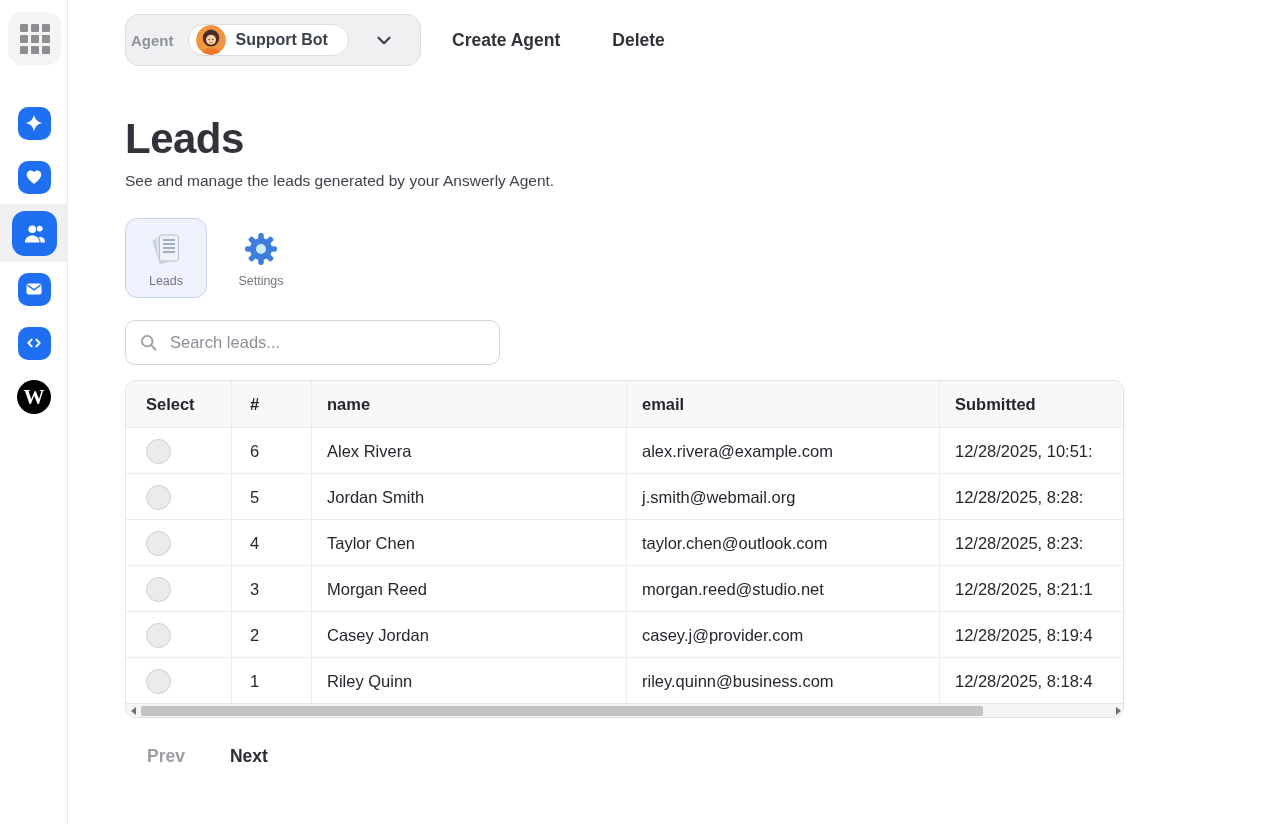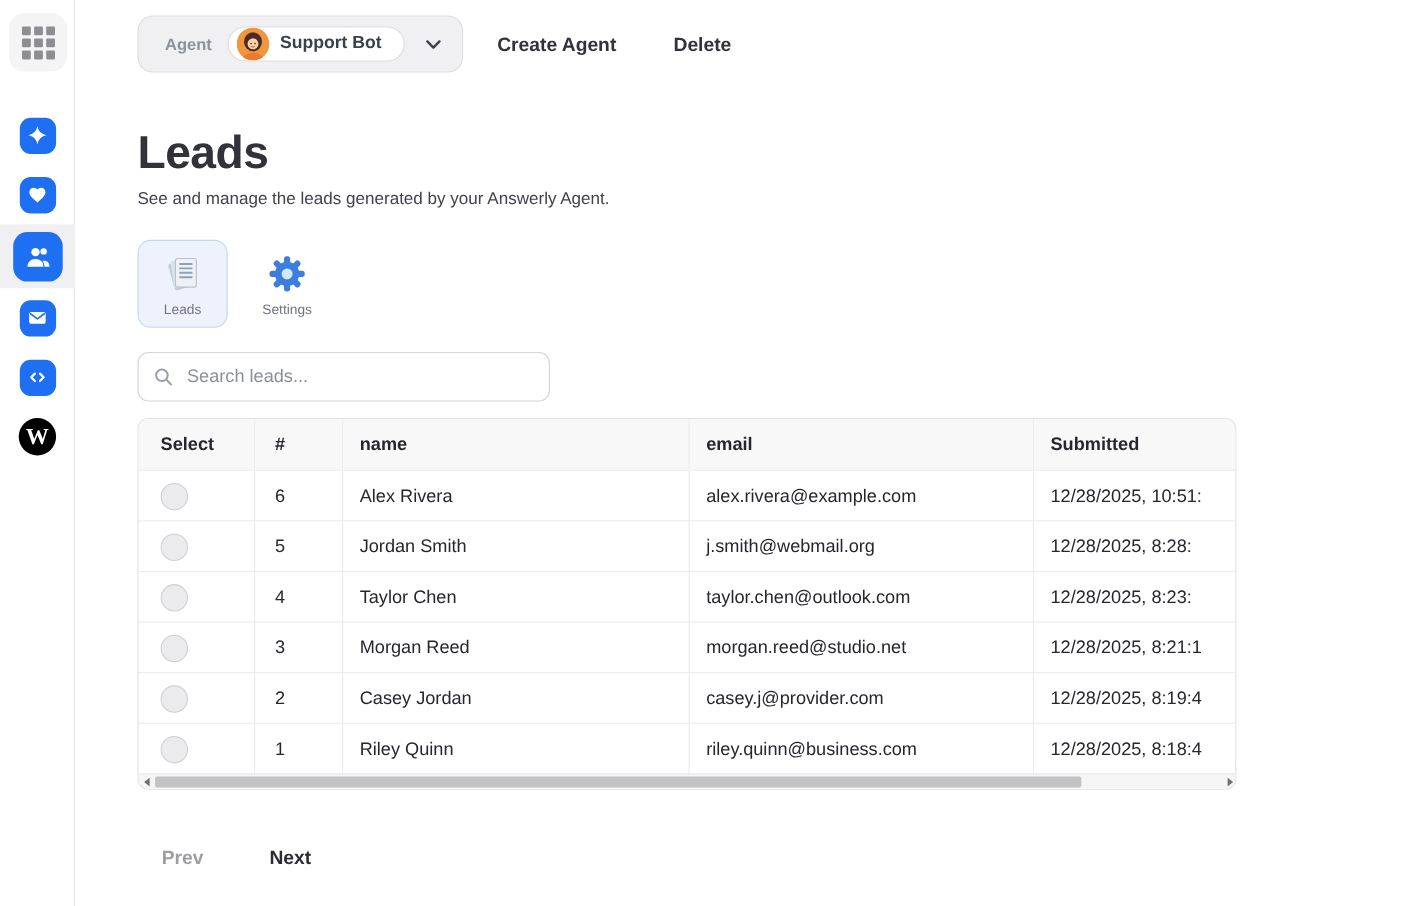--- a/index.html
+++ b/index.html
@@ -27,21 +27,21 @@
     color: #fff; display: flex; align-items: center; justify-content: center;
     font-family: "Liberation Serif", serif; font-weight: 700; font-size: 21px; }
 
   
   .main { margin-left: 68px; padding: 14px 0 0 57px; }
 
   
   .topbar { display: flex; align-items: center; height: 52px; }
   .agent-select { display: flex; align-items: center; height: 52px; width: 296px;
     background: #f0f0f2; border: 1px solid #dcdce0; border-radius: 14px;
-    padding-left: 24px; cursor: pointer; }
+    padding-left: 5px; cursor: pointer; }
   .agent-label { font-size: 15px; font-weight: 700; color: #8c929c; }
   .agent-pill { display: flex; align-items: center; gap: 10px; height: 32px;
     margin-left: 14px; padding: 0 20px 0 7px; background: #ffffff;
     border: 1px solid #dcdce0; border-radius: 22px; }
   .avatar { width: 30px; height: 30px; border-radius: 50%; overflow: hidden; flex: none; }
   .agent-name { font-size: 16px; font-weight: 700; color: #3a4048; white-space: nowrap; }
   .chevron-zone { flex: 1; display: flex; align-items: center; justify-content: center; }
   .chevron-zone svg { width: 22px; height: 22px; }
   .txt-btn { background: none; border: none; cursor: pointer; font-family: inherit;
     font-size: 17.5px; font-weight: 800; color: #32323a; }
@@ -94,21 +94,21 @@
     background: #c3c3c5; border-radius: 2px; cursor: pointer; }
   .hs-arrow { position: absolute; top: 0; width: 14px; height: 14px;
     display: flex; align-items: center; justify-content: center; cursor: pointer; }
   .hs-arrow.left { left: 0; } .hs-arrow.right { right: 0; }
   .tri-l { width: 0; height: 0; border-top: 4px solid transparent; border-bottom: 4px solid transparent;
     border-right: 5px solid #6f6f73; }
   .tri-r { width: 0; height: 0; border-top: 4px solid transparent; border-bottom: 4px solid transparent;
     border-left: 5px solid #6f6f73; }
 
   
-  .pagination { margin-top: 51px; margin-left: 22px; display: flex; gap: 60px; }
+  .pagination { margin-top: 28px; margin-left: 22px; display: flex; gap: 45px; }
   .page-btn { background: none; border: none; cursor: pointer; font-family: inherit;
     font-size: 17.5px; font-weight: 800; color: #2c2c33; }
   .page-btn.disabled { color: #9d9da3; cursor: default; }
 </style>
 </head>
 <body>
 
 <aside class="sidebar">
   <button class="apps-btn">
     <span class="apps-grid">

